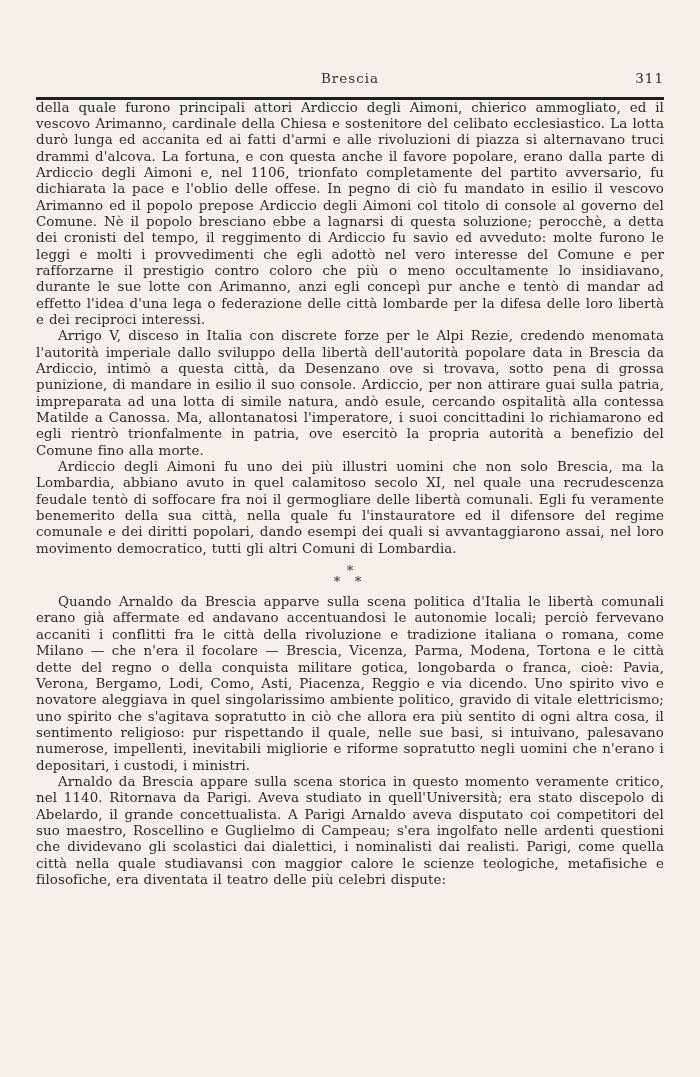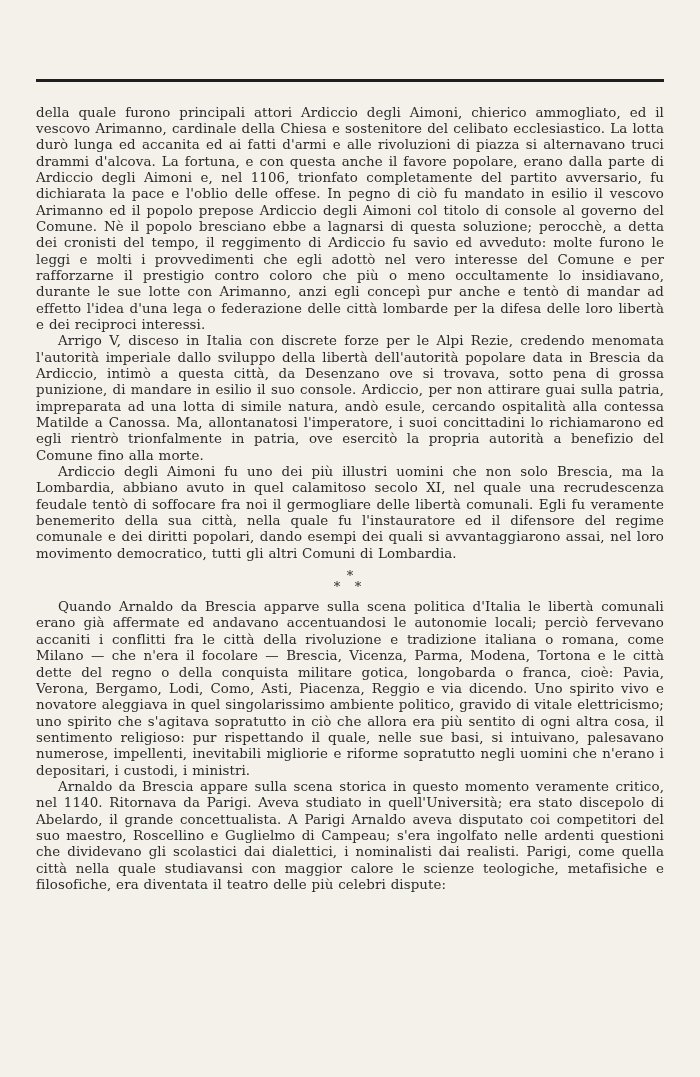--- a/index.html
+++ b/index.html
@@ -40,21 +40,20 @@
     color: #2c2c2c;
     letter-spacing: 1px;
   }
   .header-rule {
     margin-top: 9px;
     height: 2.5px;
     background: #1f1f1f;
     border: none;
   }
   .page-body {
-    margin-top: 23px;
     font-size: 13.4px;
     line-height: 16.35px;
     text-align: justify;
     letter-spacing: 0.1px;
     word-spacing: 0.5px;
   }
   p.para {
     margin: 0;
   }
   p.indent {
@@ -69,20 +68,24 @@
   }
   .asterism .line2 {
     letter-spacing: 5px;
   }
 </style>
 </head>
 <body>
 
 <div class="page">
 
+  <header class="page-header">
+    <span class="running-title">Brescia</span>
+    <span class="page-number">311</span>
+  </header>
 
   <div class="header-rule"></div>
 
   <main class="page-body">
 
     <p class="para">della quale furono principali attori Ardiccio degli Aimoni, chierico ammogliato, ed il vescovo Arimanno, cardinale della Chiesa e sostenitore del celibato ecclesiastico. La lotta durò lunga ed accanita ed ai fatti d'armi e alle rivoluzioni di piazza si alternavano truci drammi d'alcova. La fortuna, e con questa anche il favore popolare, erano dalla parte di Ardiccio degli Aimoni e, nel 1106, trionfato completamente del partito avversario, fu dichiarata la pace e l'oblio delle offese. In pegno di ciò fu mandato in esilio il vescovo Arimanno ed il popolo prepose Ardiccio degli Aimoni col titolo di console al governo del Comune. Nè il popolo bresciano ebbe a lagnarsi di questa soluzione; perocchè, a detta dei cronisti del tempo, il reggimento di Ardiccio fu savio ed avveduto: molte furono le leggi e molti i provvedimenti che egli adottò nel vero interesse del Comune e per rafforzarne il prestigio contro coloro che più o meno occultamente lo insidiavano, durante le sue lotte con Arimanno, anzi egli concepì pur anche e tentò di mandar ad effetto l'idea d'una lega o federazione delle città lombarde per la difesa delle loro libertà e dei reciproci interessi.</p>
 
     <p class="para indent">Arrigo V, disceso in Italia con discrete forze per le Alpi Rezie, credendo menomata l'autorità imperiale dallo sviluppo della libertà dell'autorità popolare data in Brescia da Ardiccio, intimò a questa città, da Desenzano ove si trovava, sotto pena di grossa punizione, di mandare in esilio il suo console. Ardiccio, per non attirare guai sulla patria, impreparata ad una lotta di simile natura, andò esule, cercando ospitalità alla contessa Matilde a Canossa. Ma, allontanatosi l'imperatore, i suoi concittadini lo richiamarono ed egli rientrò trionfalmente in patria, ove esercitò la propria autorità a benefizio del Comune fino alla morte.</p>
 
     <p class="para indent">Ardiccio degli Aimoni fu uno dei più illustri uomini che non solo Brescia, ma la Lombardia, abbiano avuto in quel calamitoso secolo XI, nel quale una recrudescenza feudale tentò di soffocare fra noi il germogliare delle libertà comunali. Egli fu veramente benemerito della sua città, nella quale fu l'instauratore ed il difensore del regime comunale e dei diritti popolari, dando esempi dei quali si avvantaggiarono assai, nel loro movimento democratico, tutti gli altri Comuni di Lombardia.</p>

